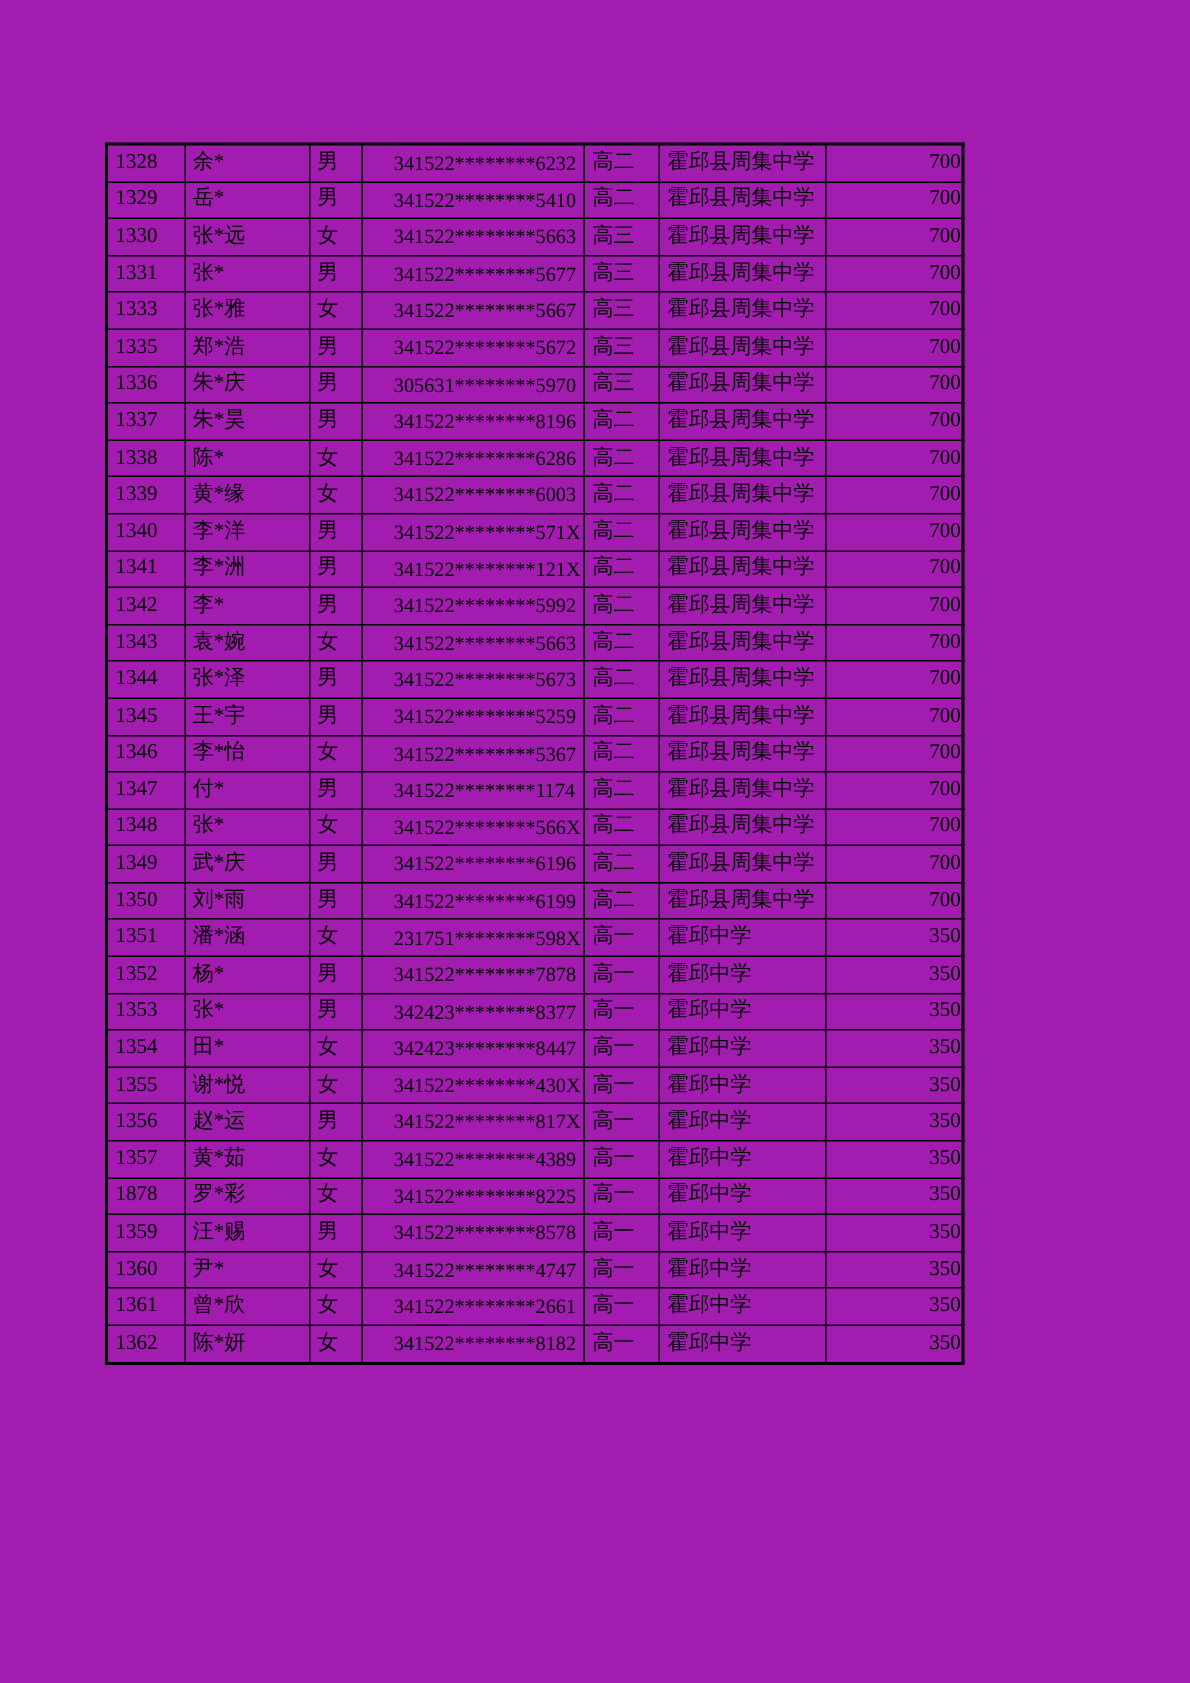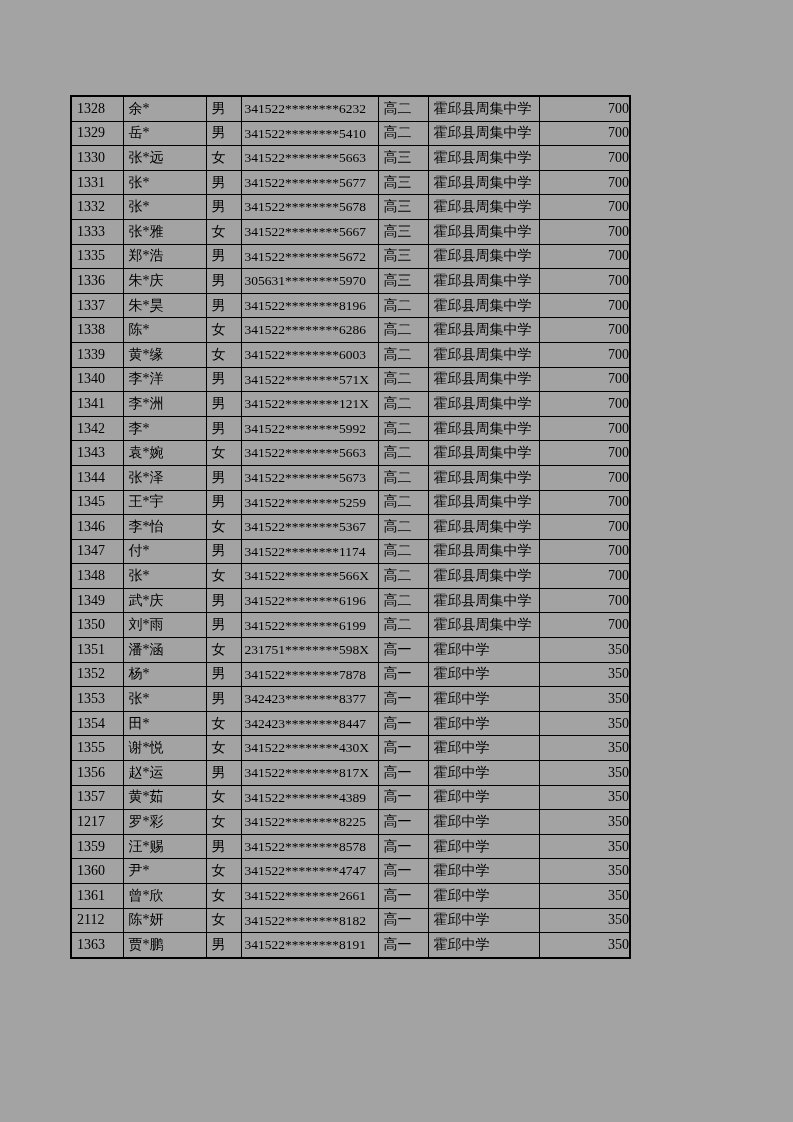--- a/index.html
+++ b/index.html
@@ -11,21 +11,21 @@
     width: 793px;
     height: 1122px;
     position: relative;
     font-family: "Liberation Serif", "DejaVu Serif", serif;
     color: #000000;
   }
   .page {
     position: absolute;
     left: 0; top: 0;
     width: 793px; height: 1122px;
-    background: #a3a3a3;
+    background: #a21caf;
     overflow: hidden;
   }
   table.roster {
     position: absolute;
     left: 70px;
     top: 95px;
     border-collapse: collapse;
     table-layout: fixed;
     border: 2px solid #000000;
     font-size: 14px;
@@ -36,21 +36,21 @@
     padding: 0 2px 0 5px;
     white-space: nowrap;
     overflow: hidden;
     vertical-align: middle;
     text-align: left;
     letter-spacing: 0;
     line-height: 1;
   }
   table.roster td.c-id {
     font-size: 13.5px;
-    padding-left: 3px;
+    padding-left: 21px;
   }
   table.roster td.c-amount {
     text-align: right;
     padding: 0;
     margin-top: 44px;
   }
   col.w-no     { width: 52px; }
   col.w-name   { width: 83px; }
   col.w-gender { width: 35px; }
   col.w-id     { width: 137px; }
@@ -103,29 +103,20 @@
         <tr>
           <td class="c-no">1331</td>
           <td class="c-name">张*</td>
           <td class="c-gender">男</td>
           <td class="c-id">341522********5677</td>
           <td class="c-grade">高三</td>
           <td class="c-school">霍邱县周集中学</td>
           <td class="c-amount">700</td>
         </tr>
         <tr>
-          <td class="c-no">1332</td>
-          <td class="c-name">张*</td>
-          <td class="c-gender">男</td>
-          <td class="c-id">341522********5678</td>
-          <td class="c-grade">高三</td>
-          <td class="c-school">霍邱县周集中学</td>
-          <td class="c-amount">700</td>
-        </tr>
-        <tr>
           <td class="c-no">1333</td>
           <td class="c-name">张*雅</td>
           <td class="c-gender">女</td>
           <td class="c-id">341522********5667</td>
           <td class="c-grade">高三</td>
           <td class="c-school">霍邱县周集中学</td>
           <td class="c-amount">700</td>
         </tr>
         <tr>
           <td class="c-no">1335</td>
@@ -328,21 +319,21 @@
         <tr>
           <td class="c-no">1357</td>
           <td class="c-name">黄*茹</td>
           <td class="c-gender">女</td>
           <td class="c-id">341522********4389</td>
           <td class="c-grade">高一</td>
           <td class="c-school">霍邱中学</td>
           <td class="c-amount">350</td>
         </tr>
         <tr>
-          <td class="c-no">1217</td>
+          <td class="c-no">1878</td>
           <td class="c-name">罗*彩</td>
           <td class="c-gender">女</td>
           <td class="c-id">341522********8225</td>
           <td class="c-grade">高一</td>
           <td class="c-school">霍邱中学</td>
           <td class="c-amount">350</td>
         </tr>
         <tr>
           <td class="c-no">1359</td>
           <td class="c-name">汪*赐</td>
@@ -364,32 +355,23 @@
         <tr>
           <td class="c-no">1361</td>
           <td class="c-name">曾*欣</td>
           <td class="c-gender">女</td>
           <td class="c-id">341522********2661</td>
           <td class="c-grade">高一</td>
           <td class="c-school">霍邱中学</td>
           <td class="c-amount">350</td>
         </tr>
         <tr>
-          <td class="c-no">2112</td>
+          <td class="c-no">1362</td>
           <td class="c-name">陈*妍</td>
           <td class="c-gender">女</td>
           <td class="c-id">341522********8182</td>
-          <td class="c-grade">高一</td>
-          <td class="c-school">霍邱中学</td>
-          <td class="c-amount">350</td>
-        </tr>
-        <tr>
-          <td class="c-no">1363</td>
-          <td class="c-name">贾*鹏</td>
-          <td class="c-gender">男</td>
-          <td class="c-id">341522********8191</td>
           <td class="c-grade">高一</td>
           <td class="c-school">霍邱中学</td>
           <td class="c-amount">350</td>
         </tr>
       </tbody>
   </table>
 </div>
 
 </body></html>

